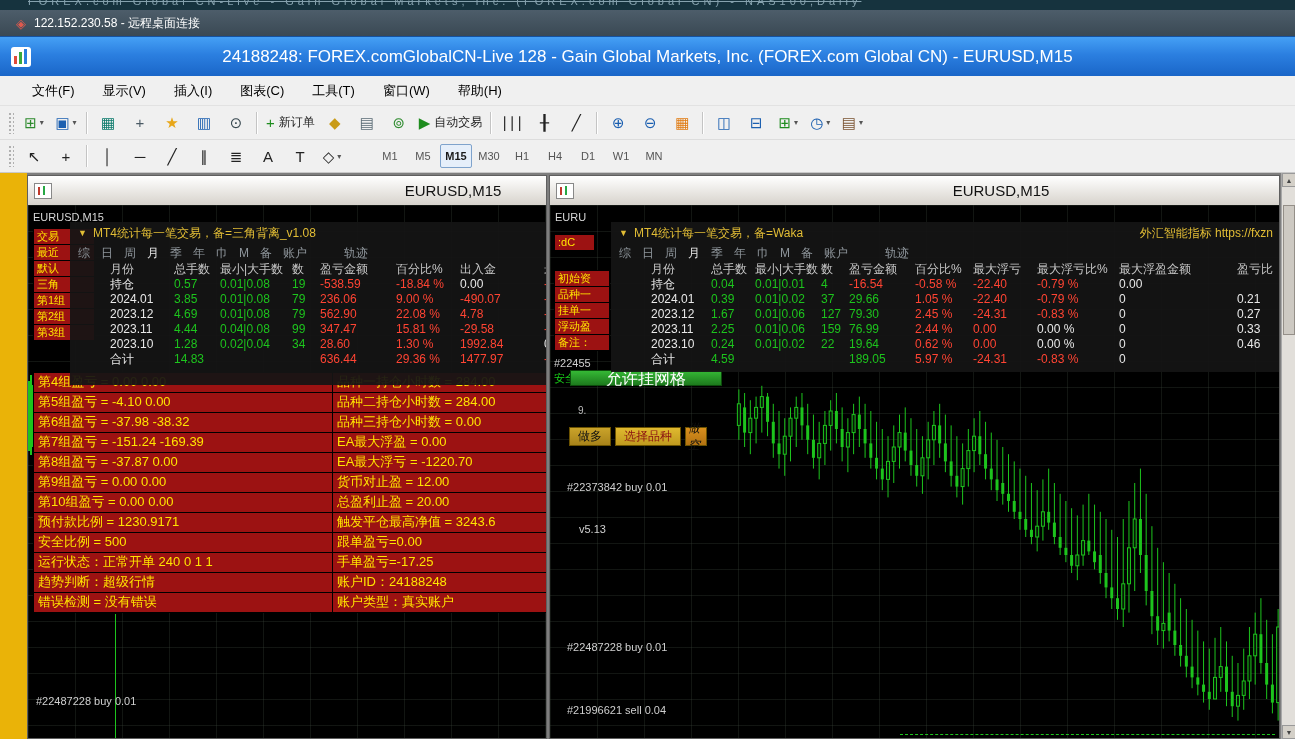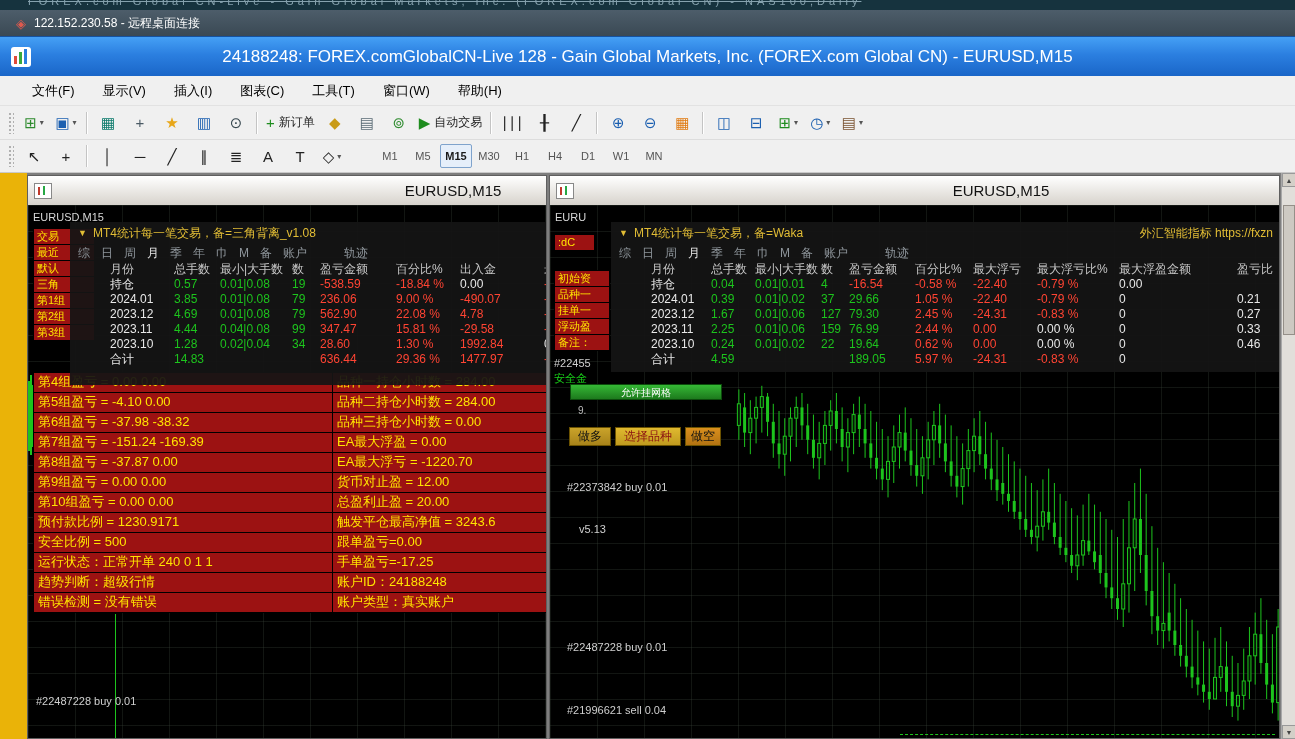--- a/index.html
+++ b/index.html
@@ -91,29 +91,29 @@
   .spike{position:absolute;width:2px;background:#1dc41d;z-index:1;}
   .flab{position:absolute;color:#cfcfcf;font-size:11px;z-index:2;white-space:nowrap;}
   #candles{position:absolute;left:186px;top:170px;z-index:1;}
   .dash-line{position:absolute;left:350px;top:529px;width:375px;border-top:1px dashed #1dc41d;z-index:1;}
 
   
   .frag-cell{position:absolute;left:4px;top:30px;width:36px;z-index:2;}
   #sideCells{position:absolute;left:4px;top:66px;width:56px;z-index:2;}
   .ref-lab{left:4px;top:152px;}
   .safe-lab{position:absolute;left:4px;top:166px;color:#19d219;font-size:11px;z-index:2;}
-  .grid-btn{position:absolute;left:20px;top:179px;width:152px;height:16px;background:linear-gradient(#35b835,#1d7a1d);
-            border:1px solid #0c4c0c;color:#fff;font-size:10px;line-height:15px;text-align:center;z-index:2;box-sizing:border-box;}
+  .grid-btn{position:absolute;left:20px;top:165px;width:152px;height:16px;background:linear-gradient(#35b835,#1d7a1d);
+            border:1px solid #0c4c0c;color:#fff;font-size:16px;line-height:15px;text-align:center;z-index:2;box-sizing:border-box;}
   .corner-note{position:absolute;left:28px;top:200px;color:#bbb;font-size:10px;z-index:2;}
   #btnRow{position:absolute;left:19px;top:222px;display:flex;gap:4px;z-index:2;align-items:center;}
   .rbtn{height:19px;display:flex;align-items:center;justify-content:center;font-size:12px;
         border:1px solid #6b5200;box-sizing:border-box;padding:0 2px;}
   .rbtn0{width:42px;background:linear-gradient(#caa32a,#a8831a);color:#111;}
   .rbtn1{width:66px;background:linear-gradient(#e0b92f,#c09a1f);color:#8a1111;}
-  .rbtn2{width:36px;background:linear-gradient(#d98f1d,#b37312);color:#111;}
+  .rbtn2{width:22px;background:linear-gradient(#d98f1d,#b37312);color:#111;font-style:italic;}
 
   
   .vscroll{position:absolute;left:1281px;top:173px;width:14px;height:566px;background:#e2dfda;
            border-left:1px solid #a8a8a8;box-sizing:border-box;}
   .vs-btn{position:absolute;left:0;width:14px;height:14px;background:#d4d0c8;border:1px solid #999;box-sizing:border-box;
           color:#444;font-size:7px;display:flex;align-items:center;justify-content:center;}
   .vs-up{top:0;} .vs-down{bottom:0;}
   .vs-thumb{position:absolute;left:1px;top:32px;width:12px;height:130px;background:#cdc9c2;
             border:1px solid #948f88;box-sizing:border-box;}
 </style>

